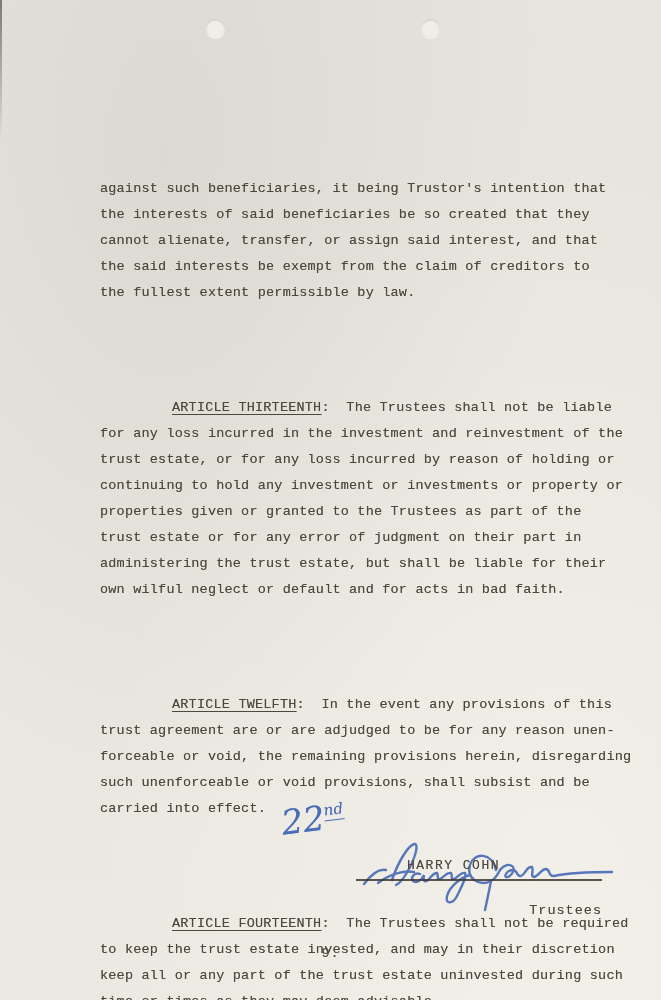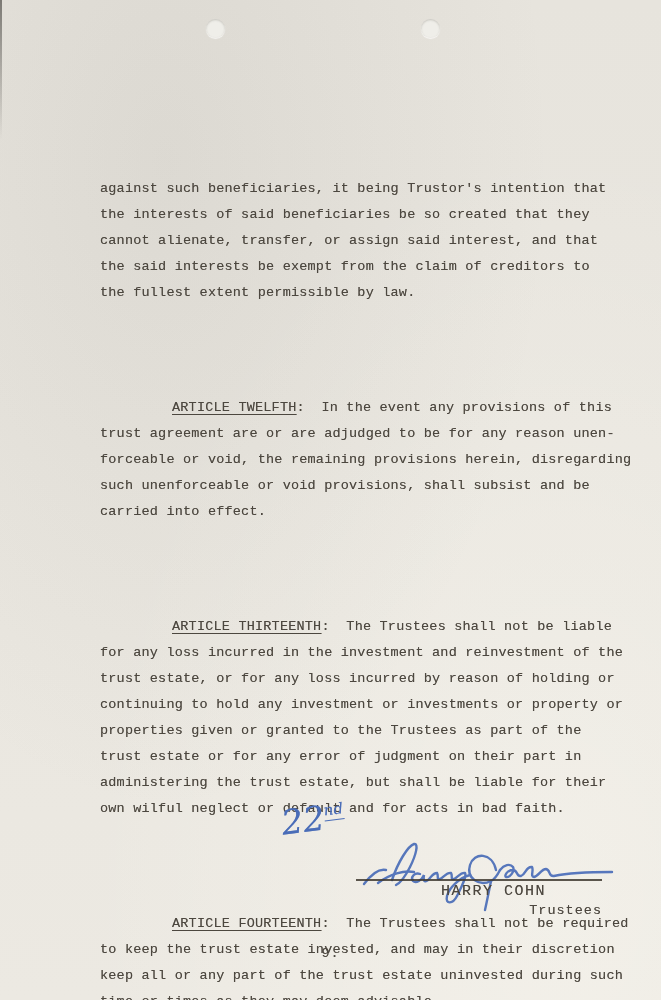--- a/index.html
+++ b/index.html
@@ -50,24 +50,23 @@
     text-shadow:0 0 .5px rgba(74,109,184,.6);
   }
   .hand-day sup{font-size:15px;vertical-align:14px;border-bottom:1.5px solid #4a6db8;padding-bottom:1px;}
 
   .signature-svg{position:absolute;left:356px;top:830px;}
   .sig-line{
     position:absolute;left:356px;top:879px;width:246px;height:2px;
     background:#3f3a30;opacity:.85;
   }
   .typed-name{
-    position:absolute;left:407px;top:883px;
-    font-size:15px;letter-spacing:1.5px;
+    position:absolute;left:407px;top:858px;
+    font-size:13px;letter-spacing:1.5px;
     text-shadow:0 0 .6px rgba(76,71,63,.55);
-    margin-left:34px;
   }
   .trustor{
     position:absolute;left:460px;top:903px;width:142px;text-align:right;
     font-size:13.5px;letter-spacing:1px;
     text-shadow:0 0 .6px rgba(76,71,63,.55);
   }
   .page-number{
     position:absolute;left:0;top:946px;width:661px;text-align:center;
     font-size:13.5px;letter-spacing:1px;
     text-shadow:0 0 .6px rgba(76,71,63,.55);
@@ -83,34 +82,34 @@
   <div class="punch-hole hole-1"></div>
   <div class="punch-hole hole-2"></div>
 
   <div class="body-text">
     <p class="para first"><span class="heading"></span><span>against such beneficiaries, it being Trustor's intention that
 the interests of said beneficiaries be so created that they
 cannot alienate, transfer, or assign said interest, and that
 the said interests be exempt from the claim of creditors to
 the fullest extent permissible by law.</span></p>
 
-    <p class="para"><span class="heading">ARTICLE TWELFTH</span><span>:  In the event any provisions of this
-trust agreement are or are adjudged to be for any reason unen-
-forceable or void, the remaining provisions herein, disregarding
-such unenforceable or void provisions, shall subsist and be
-carried into effect.</span></p>
-
     <p class="para"><span class="heading">ARTICLE THIRTEENTH</span><span>:  The Trustees shall not be liable
 for any loss incurred in the investment and reinvestment of the
 trust estate, or for any loss incurred by reason of holding or
 continuing to hold any investment or investments or property or
 properties given or granted to the Trustees as part of the
 trust estate or for any error of judgment on their part in
 administering the trust estate, but shall be liable for their
 own wilful neglect or default and for acts in bad faith.</span></p>
+
+    <p class="para"><span class="heading">ARTICLE TWELFTH</span><span>:  In the event any provisions of this
+trust agreement are or are adjudged to be for any reason unen-
+forceable or void, the remaining provisions herein, disregarding
+such unenforceable or void provisions, shall subsist and be
+carried into effect.</span></p>
 
     <p class="para"><span class="heading">ARTICLE FOURTEENTH</span><span>:  The Trustees shall not be required
 to keep the trust estate invested, and may in their discretion
 keep all or any part of the trust estate uninvested during such
 time or times as they may deem advisable.</span></p>
 
     
 
     
   </div>

